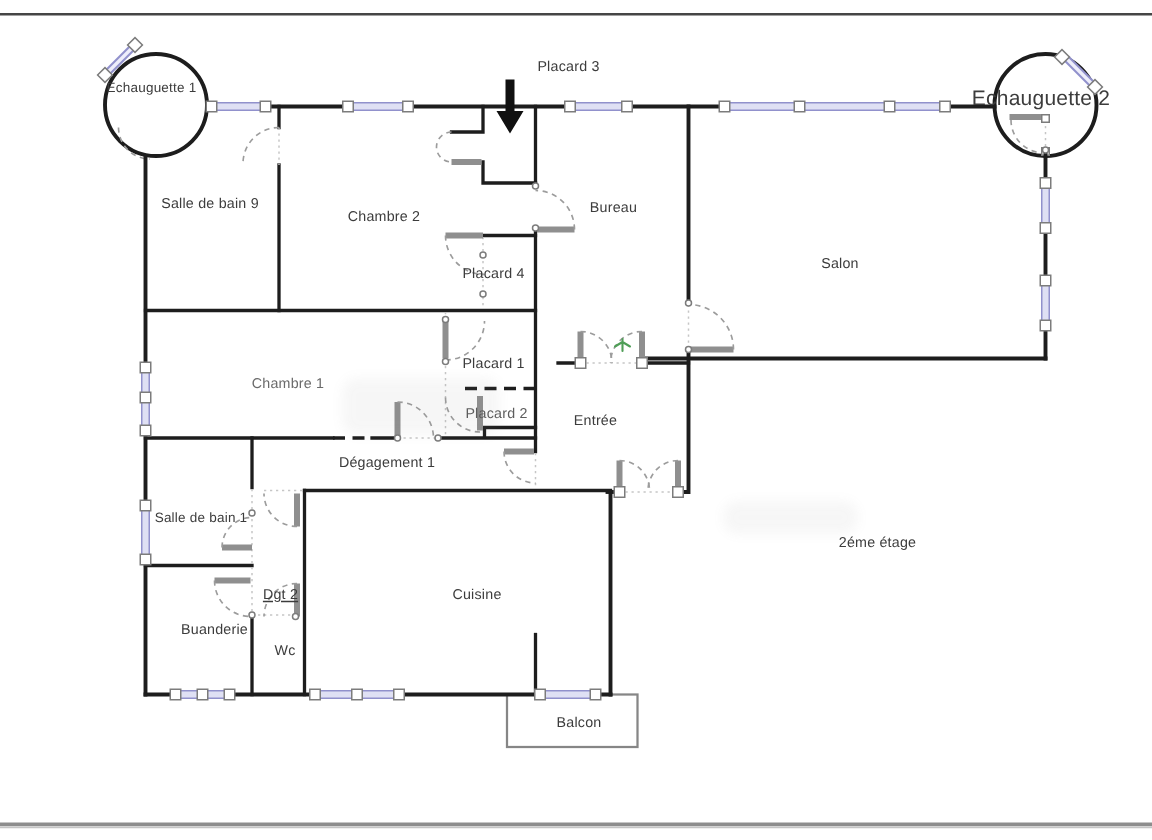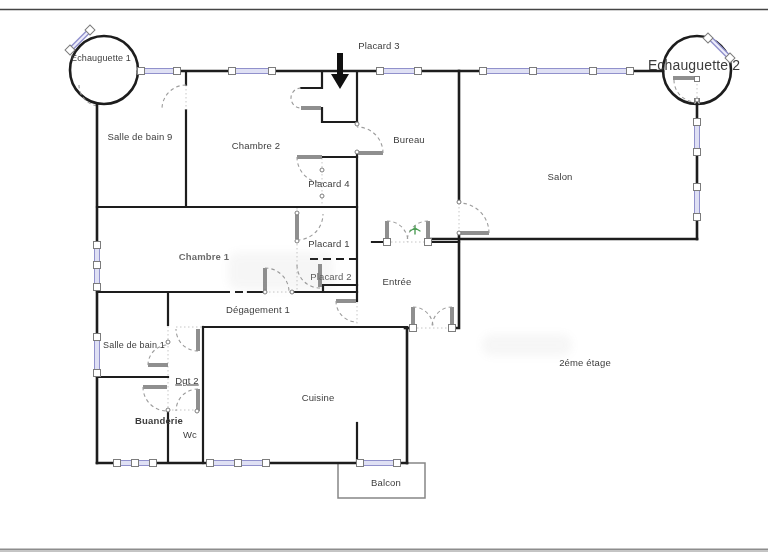--- a/index.html
+++ b/index.html
@@ -223,26 +223,26 @@
   <div class="watermark" style="left:482px;top:334px;width:90px;height:22px;"></div>
 
   <div class="room-label" style="left:101px;top:58px;font-size:9px;">Echauguette 1</div>
   <div class="room-label" style="left:694px;top:65px;font-size:14px;">Echauguette 2</div>
   <div class="room-label" style="left:140px;top:136px;">Salle de bain 9</div>
   <div class="room-label" style="left:256px;top:145px;">Chambre 2</div>
   <div class="room-label" style="left:339px;top:45px;margin-left:40px;">Placard 3</div>
   <div class="room-label" style="left:409px;top:139px;">Bureau</div>
   <div class="room-label" style="left:329px;top:183px;">Placard 4</div>
   <div class="room-label" style="left:560px;top:176px;">Salon</div>
-  <div class="room-label" style="left:204px;top:256px;color:#6a6a6a;font-weight:bold;">Chambre 1</div>
+  <div class="room-label" style="left:192px;top:256px;color:#6a6a6a;">Chambre 1</div>
   <div class="room-label" style="left:329px;top:243px;">Placard 1</div>
   <div class="room-label" style="left:331px;top:276px;color:#5d5d5d;">Placard 2</div>
   <div class="room-label" style="left:397px;top:281px;">Entrée</div>
   <div class="room-label" style="left:258px;top:309px;">Dégagement 1</div>
   <div class="room-label" style="left:134px;top:345px;font-size:9px;">Salle de bain 1</div>
-  <div class="room-label" style="left:187px;top:380px;text-decoration:underline;">Dgt 2</div>
-  <div class="room-label" style="left:159px;top:420px;font-weight:bold;">Buanderie</div>
+  <div class="room-label" style="left:187px;top:397px;text-decoration:underline;">Dgt 2</div>
+  <div class="room-label" style="left:143px;top:420px;">Buanderie</div>
   <div class="room-label" style="left:190px;top:434px;">Wc</div>
   <div class="room-label" style="left:318px;top:397px;">Cuisine</div>
   <div class="room-label" style="left:386px;top:482px;">Balcon</div>
   <div class="room-label" style="left:585px;top:362px;">2éme étage</div>
 
 </div>
 
 </body></html>

